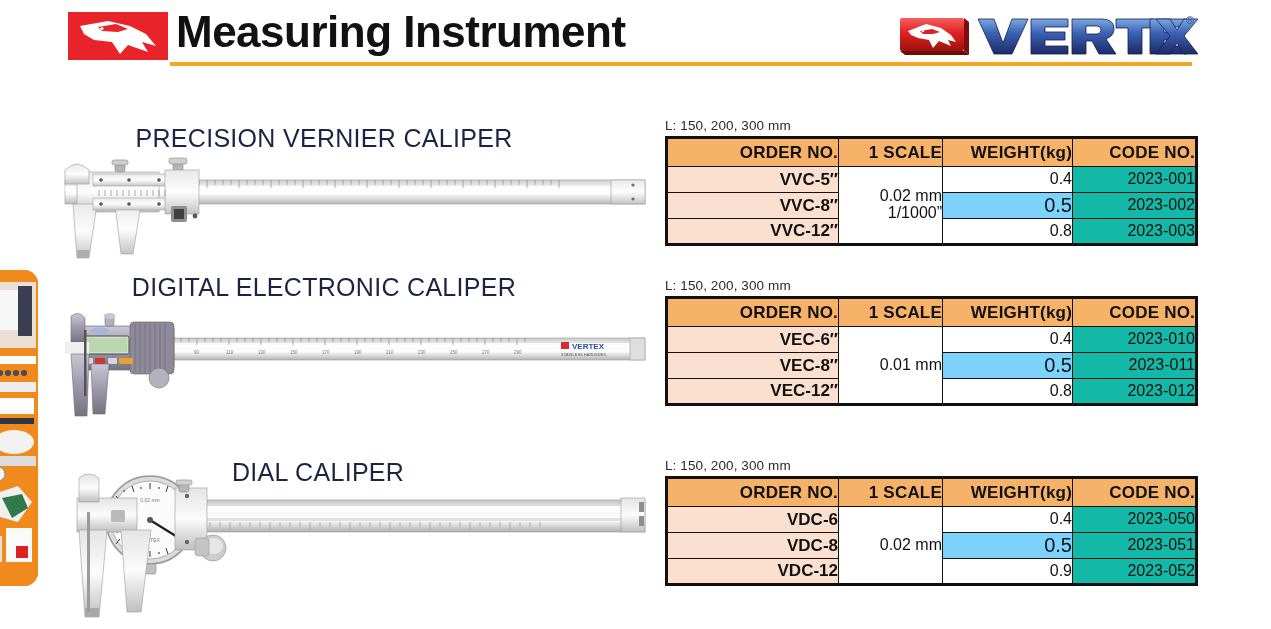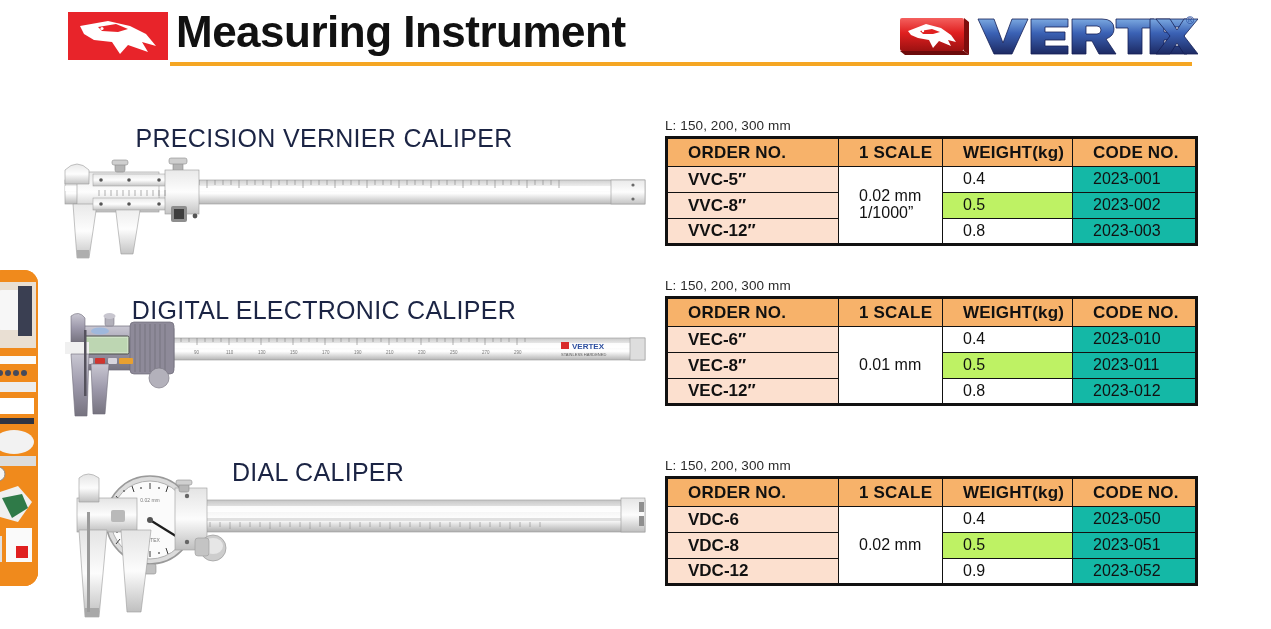--- a/index.html
+++ b/index.html
@@ -81,38 +81,37 @@
   }
 
   table.spec {
     border-collapse: collapse;
     width: 530px;
     border: 3px solid #111111;
     table-layout: fixed;
   }
   table.spec th, table.spec td {
     border: 1.5px solid #111111;
-    text-align: left;
+    text-align: right;
     font-family: "Liberation Sans", sans-serif;
     color: #111111;
     height: 26px;
     line-height: 1.05;
-    padding-left: 20px;
   }
   table.spec th {
     background: #f7b26a;
     font-size: 17px;
     font-weight: bold;
     height: 29px;
     letter-spacing: 0.2px;
   }
   td.c-order  { background: #fce0cf; font-size: 17px; font-weight: bold; }
   td.c-scale  { background: #ffffff; font-size: 16px; font-weight: normal; }
   td.c-wt-a   { background: #ffffff; font-size: 16px; margin-top: 44px; }
-  td.c-wt-b   { background: #bef264; font-size: 16px; }
+  td.c-wt-b   { background: #7dd3fc; font-size: 20px; }
   td.c-code   { background: #14b8a6; font-size: 16px; margin-left: 32px; }
 
   .col-order { width: 172px; }
   .col-scale { width: 104px; }
   .col-wt    { width: 130px; }
   .col-code  { width: 124px; }
 
   .scale-line2 { display:block; }
 </style>
 </head>
@@ -358,21 +357,21 @@
             <td class="c-order">VVC-12″</td>
             <td class="c-wt-a">0.8</td>
             <td class="c-code">2023-003</td>
           </tr>
         </tbody>
       </table>
     </div>
   </div>
 
   <div class="section sec-2">
-    <div class="prod-title title-center" style="top:24px;">DIGITAL ELECTRONIC CALIPER</div>
+    <div class="prod-title title-center" style="top:1px;">DIGITAL ELECTRONIC CALIPER</div>
 
     <div class="prod-photo" style="left:55px; top:40px;">
       <svg width="600" height="110" viewBox="0 0 600 110" xmlns="http://www.w3.org/2000/svg">
         <defs>
           <linearGradient id="steel2" x1="0" y1="0" x2="0" y2="1">
             <stop offset="0%" stop-color="#c9c9c9"></stop>
             <stop offset="35%" stop-color="#f6f6f6"></stop>
             <stop offset="60%" stop-color="#ffffff"></stop>
             <stop offset="100%" stop-color="#b4b4b4"></stop>
           </linearGradient>

